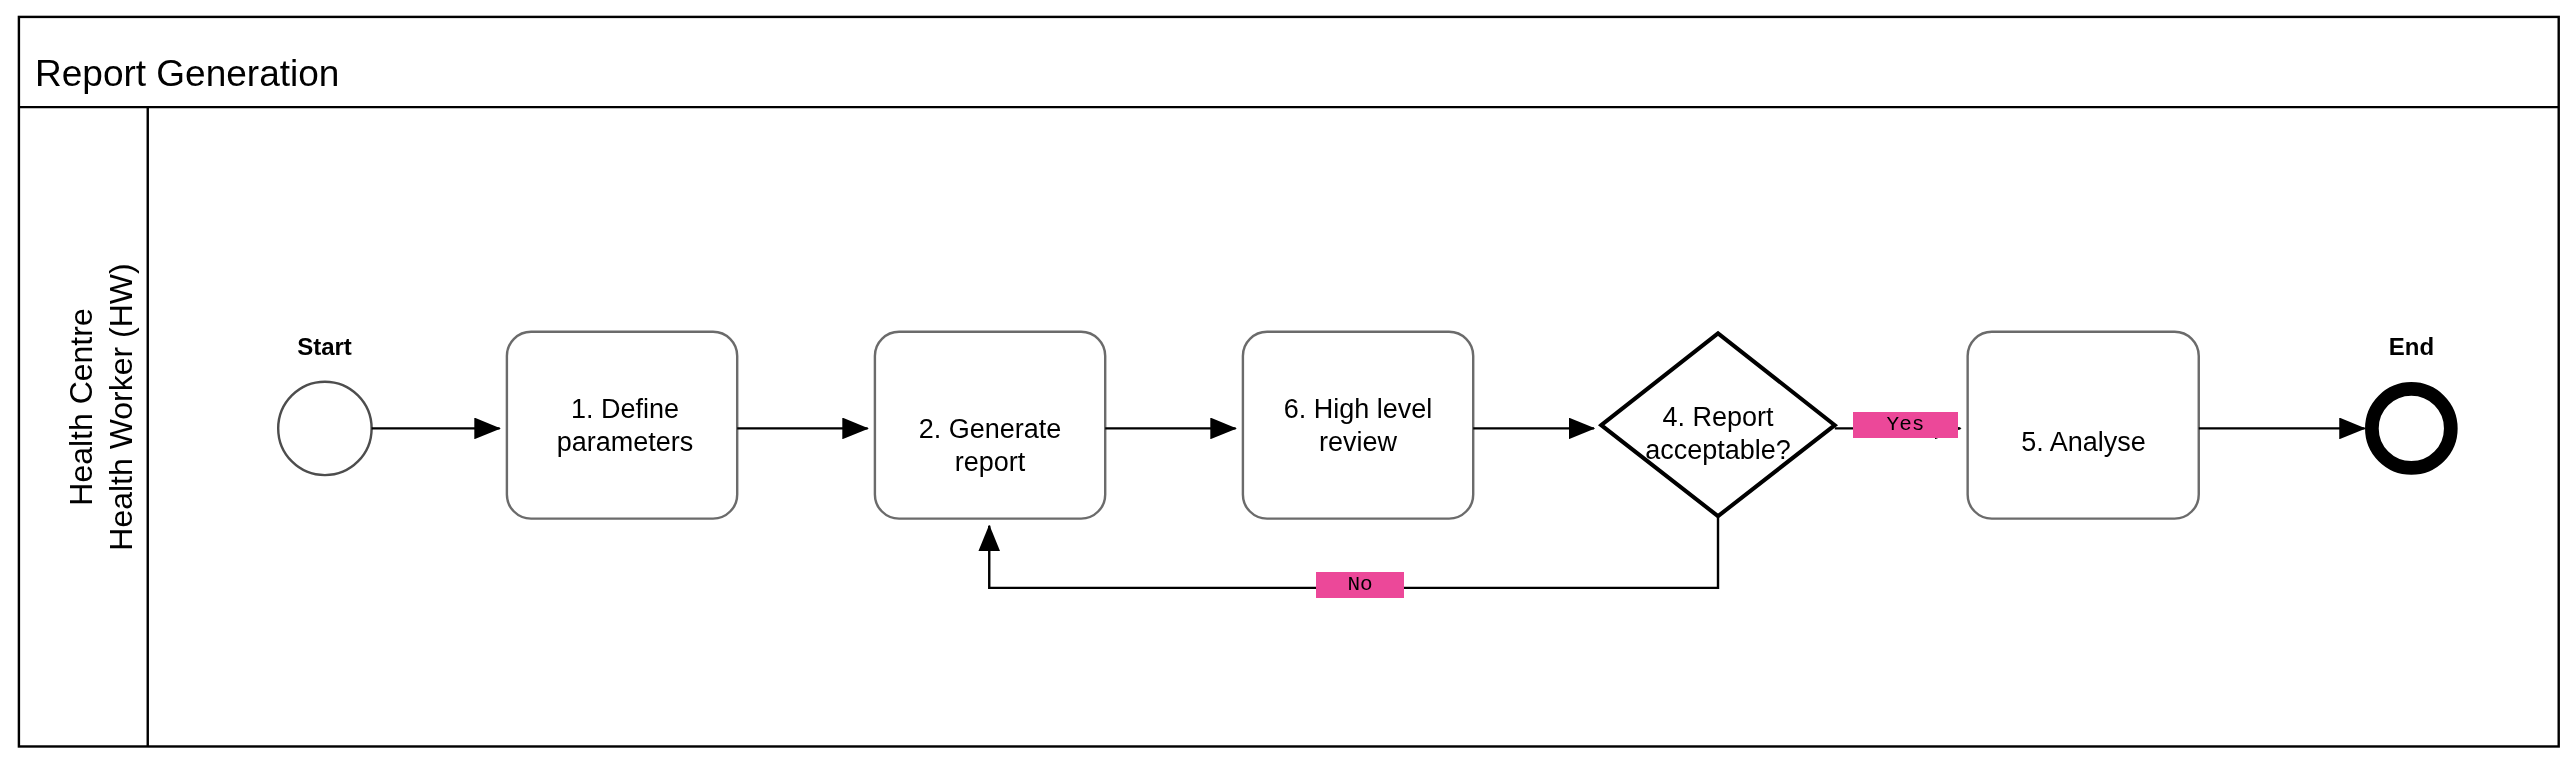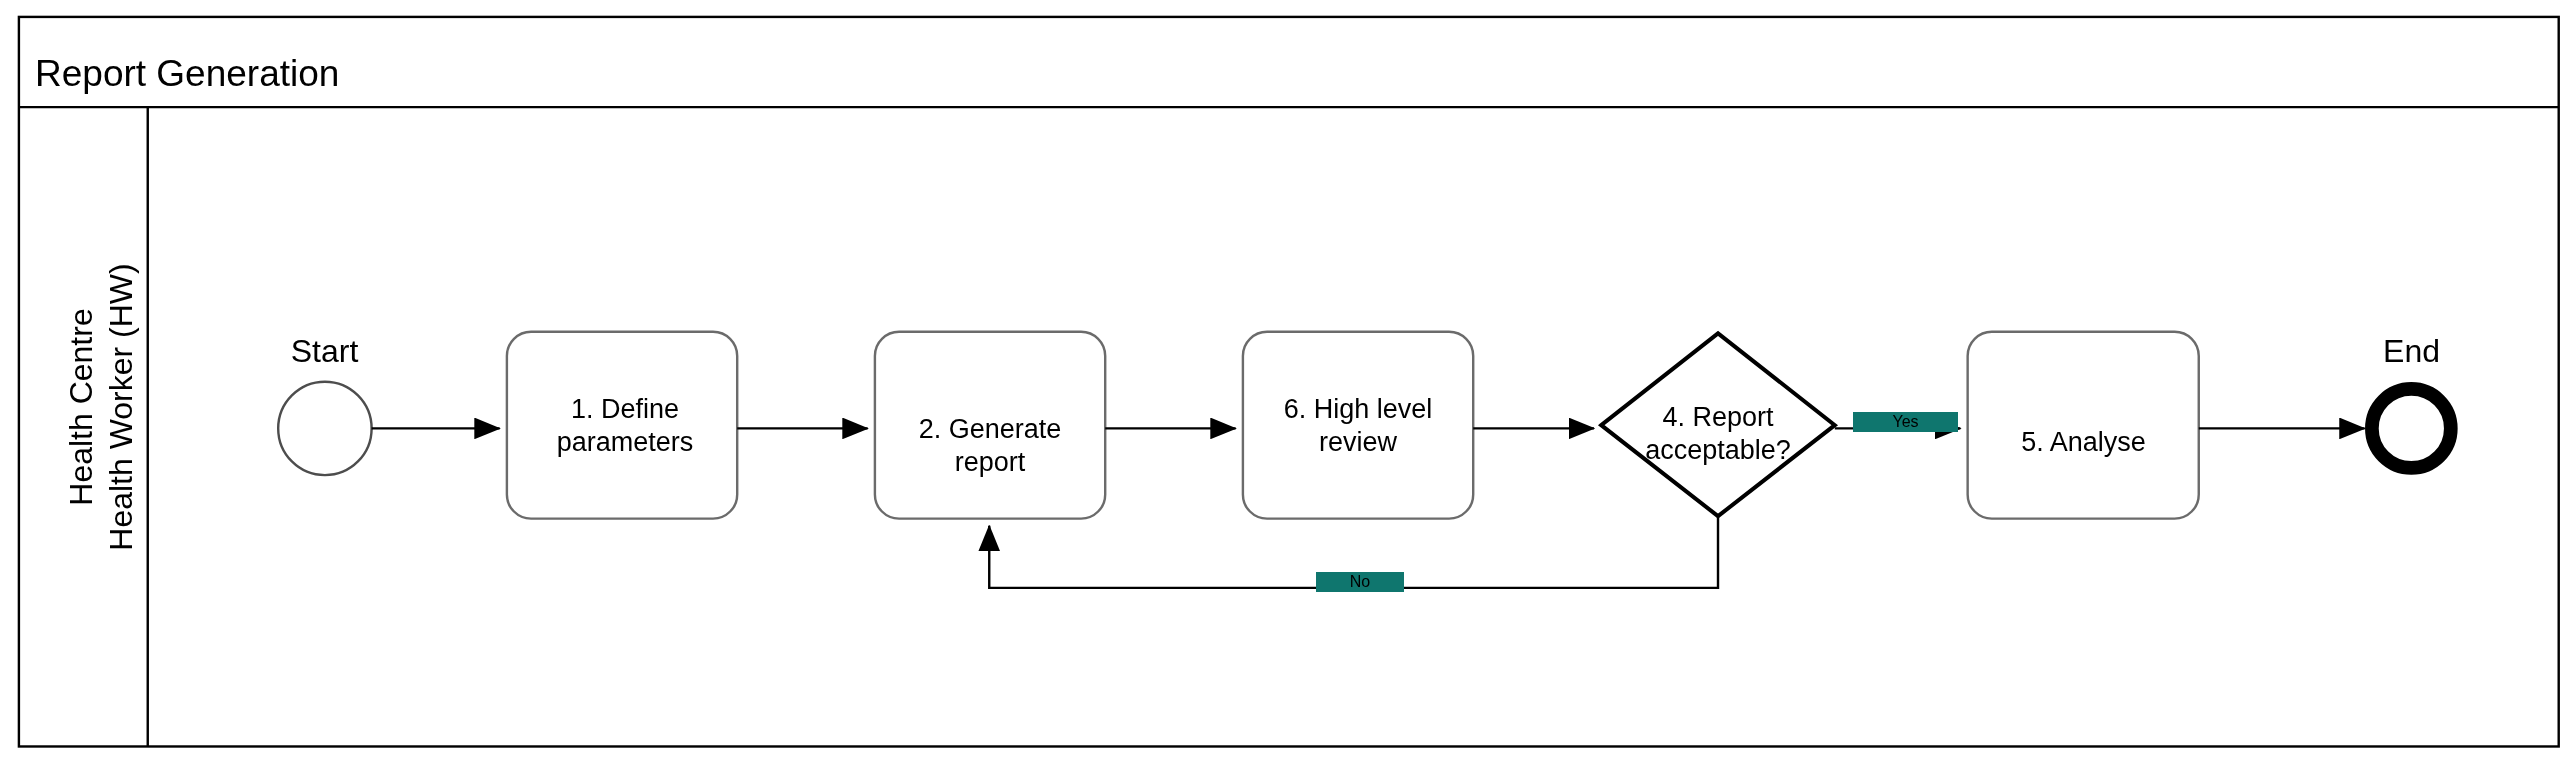--- a/index.html
+++ b/index.html
@@ -52,26 +52,28 @@
     transform: rotate(-90deg);
     transform-origin: center center;
     text-align: center;
     font-size: 32px;
     line-height: 1.25;
   }
   .node-label {
     font-size: 27px;
   }
   .event-label {
-    font-size: 32px;
+    font-size: 24px;
+    font-weight: bold;
   }
   .edge-label {
-    font-size: 16px;
-    background: #0f766e;
+    font-size: 21px;
+    background: #ec4899;
     padding: 0 8px;
+    font-family: Liberation Mono, monospace;
   }
   .center-box {
     display: flex;
     align-items: center;
     justify-content: center;
   }
 </style>
 </head>
 <body>
 

